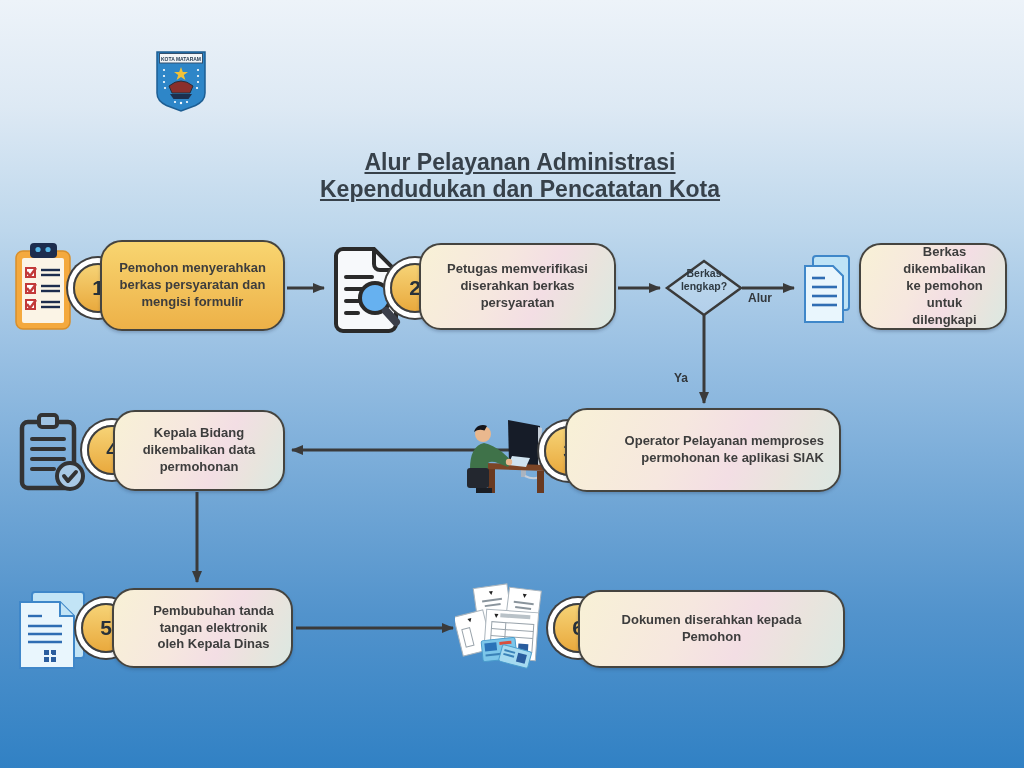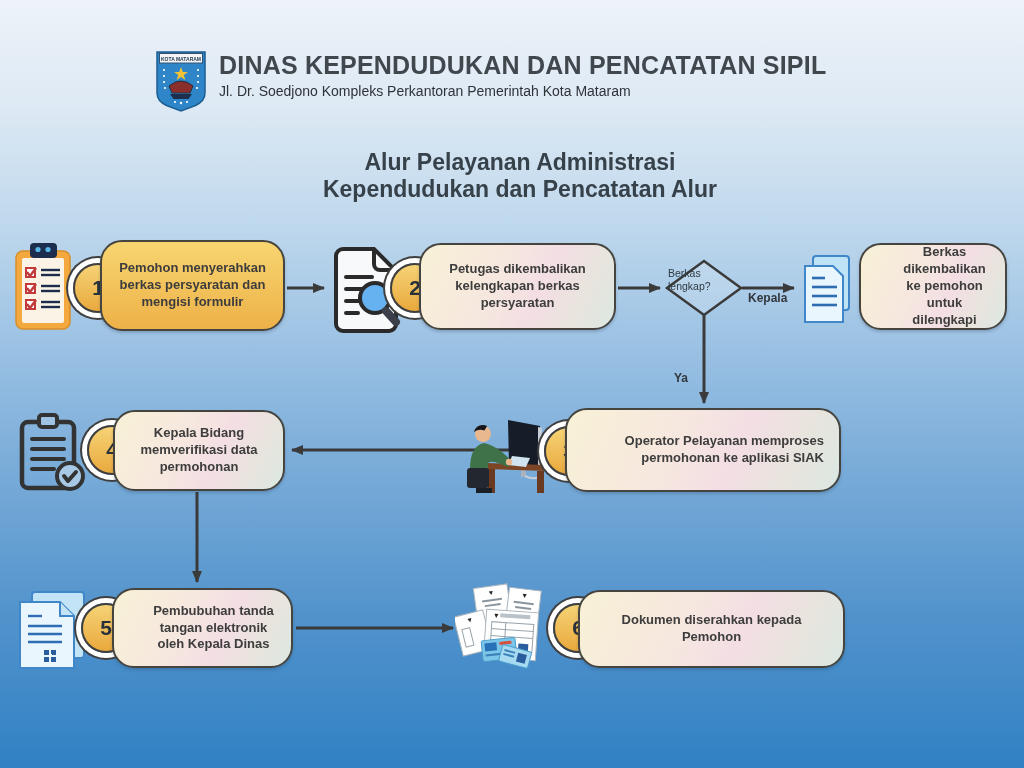--- a/index.html
+++ b/index.html
@@ -7,21 +7,21 @@
     position:relative;width:1024px;height:768px;overflow:hidden;
     font-family:"Liberation Sans",sans-serif;
     background:linear-gradient(180deg,#edf3f9 0%,#dde9f4 14%,#bdd7ec 30%,#99c0e3 46%,#75a9d7 63%,#5293cc 80%,#3181c4 100%);
   }
   
   .hdr{position:absolute;left:155px;top:50px;display:flex;gap:12px;align-items:flex-start;}
   .hdr-text h1{margin:0;font-size:25px;font-weight:700;color:#40474d;letter-spacing:.2px;line-height:30px;}
   .hdr-text .addr{margin-top:3px;font-size:14px;font-weight:500;color:#2e3338;}
   
   .main-title{position:absolute;left:220px;top:149px;width:600px;text-align:center;
-    font-size:23px;font-weight:600;color:#37414a;line-height:27px;}
+    font-size:23px;font-weight:600;color:#37414a;line-height:27px;text-decoration:underline;}
   
   .flow-box{position:absolute;box-sizing:border-box;border:2.5px solid #45443f;border-radius:22px;
     display:flex;align-items:center;justify-content:center;text-align:center;
     font-size:13px;font-weight:600;color:#3d3d3d;line-height:1.3;padding:8px 15px;
     background:linear-gradient(115deg,#f8f1d6 0%,#f6e7df 40%,#f3dee4 62%,#e9e4dd 80%,#dbe8e2 100%);
     box-shadow:0 2px 3px rgba(40,60,90,.25);}
   .box-step1{left:100px;top:240px;width:185px;height:91px;
     background:linear-gradient(180deg,#f8d570 0%,#edb148 100%);}
   .box-step2{left:419px;top:243px;width:197px;height:87px;}
   .box-return{left:859px;top:243px;width:148px;height:87px;padding-left:38px;}
@@ -35,22 +35,22 @@
     box-shadow:0 0 0 5px #ffffff,0 0 0 7px #3f3f3f;
     display:flex;align-items:center;justify-content:center;
     font-size:21px;font-weight:600;color:#27313a;z-index:5;}
   .b1{left:73px;top:263px;} .b2{left:390px;top:263px;} .b3{left:544px;top:426px;}
   .b4{left:87px;top:425px;} .b5{left:81px;top:603px;}  .b6{left:553px;top:603px;}
   
   .icon{position:absolute;line-height:0;}
   
   .edge-label{position:absolute;font-size:12px;font-weight:600;color:#32373c;}
   .lbl-no{left:748px;top:291px;} .lbl-yes{left:674px;top:371px;}
-  .diamond-text{position:absolute;left:668px;top:267px;width:72px;
-    font-size:10.5px;font-weight:400;color:#2f3a42;line-height:1.2;white-space:pre-line;z-index:4;}
+  .diamond-text{position:absolute;left:668px;top:267px;width:72px;text-align:center;
+    font-size:10.5px;font-weight:700;color:#2f3a42;line-height:1.2;white-space:pre-line;z-index:4;}
   .connectors{position:absolute;left:0;top:0;z-index:1;pointer-events:none;}
   .flow-box,.badge,.icon{z-index:3;}
 </style>
 </head>
 <body>
 
 <div class="canvas">
 
   <svg class="connectors" width="1024" height="768">
     <defs>
@@ -87,29 +87,25 @@
           <circle cx="43" cy="20" r="1.1"></circle>
             <circle cx="43" cy="26" r="1.1"></circle>
             <circle cx="43" cy="32" r="1.1"></circle>
             <circle cx="42" cy="38" r="1.1"></circle>
           <circle cx="26" cy="53" r="1.2"></circle>
             <circle cx="20" cy="52" r="1.1"></circle>
             <circle cx="32" cy="52" r="1.1"></circle>
         </g>
       </svg>
     </span>
-    <div class="hdr-text">
-      <h1>DINAS KEPENDUDUKAN DAN PENCATATAN SIPIL</h1>
-      <div class="addr">Jl. Dr. Soedjono Kompleks Perkantoran Pemerintah Kota Mataram</div>
-    </div>
   </div>
 
   <div class="main-title">
     <div>Alur Pelayanan Administrasi</div>
-    <div>Kependudukan dan Pencatatan Alur</div>
+    <div>Kependudukan dan Pencatatan Kota</div>
   </div>
 
   <span class="icon" style="left:14px;top:242px">
     <svg width="60" height="90" viewBox="0 0 60 90">
       <rect x="2" y="9" width="54" height="78" rx="7" fill="#f4a93e" stroke="#d88f2b" stroke-width="1.5"></rect>
       <rect x="8" y="16" width="42" height="65" rx="2" fill="#fbf4e6"></rect>
       <rect x="16" y="1" width="27" height="15" rx="4" fill="#1d2d4e"></rect>
       <circle cx="24" cy="7.5" r="2.6" fill="#58b7e8"></circle>
         <circle cx="34" cy="7.5" r="2.6" fill="#58b7e8"></circle>
       <g stroke="#c23a3a" stroke-width="2" fill="#fff">
@@ -150,26 +146,26 @@
           <line x1="16" y1="66" x2="28" y2="66"></line>
       </g>
       <circle cx="45" cy="51" r="15" fill="#66b1f0" stroke="#2a2a2a" stroke-width="4"></circle>
       <line x1="56" y1="64" x2="66" y2="75" stroke="#3b3f4a" stroke-width="8" stroke-linecap="round"></line>
     </svg>
   </span>
   <div class="badge b2">
       <span>2</span>
     </div>
   <div class="flow-box box-step2">
-    <span>Petugas dikembalikan kelengkapan berkas persyaratan</span>
+    <span>Petugas memverifikasi diserahkan berkas persyaratan</span>
   </div>
 
   <div class="diamond-text">Berkas
 lengkap?</div>
-  <div class="edge-label lbl-no">Kepala</div>
+  <div class="edge-label lbl-no">Alur</div>
   <div class="edge-label lbl-yes">Ya</div>
 
   <span class="icon" style="left:801px;top:254px">
     <svg width="52" height="72" viewBox="0 0 52 72">
       <rect x="12" y="2" width="36" height="54" rx="3" fill="#bee3f6" stroke="#3f87c9" stroke-width="2"></rect>
       <path d="M4 12 h28 l10 10 v46 H4 Z" fill="#e9f6fd" stroke="#3f87c9" stroke-width="2"></path>
       <g stroke="#2f6db3" stroke-width="2.6">
         <line x1="11" y1="24" x2="24" y2="24"></line>
           <line x1="11" y1="33" x2="36" y2="33"></line>
         <line x1="11" y1="42" x2="36" y2="42"></line>
@@ -217,21 +213,21 @@
           <line x1="14" y1="57" x2="36" y2="57"></line>
       </g>
       <circle cx="52" cy="64" r="13" fill="#a8c9e5" stroke="#333333" stroke-width="4"></circle>
       <path d="M46 64 l4 5 l8 -9" fill="none" stroke="#333333" stroke-width="4" stroke-linecap="round" stroke-linejoin="round"></path>
     </svg>
   </span>
   <div class="badge b4">
       <span>4</span>
     </div>
   <div class="flow-box box-step4">
-    <span>Kepala Bidang memverifikasi data permohonan</span>
+    <span>Kepala Bidang dikembalikan data permohonan</span>
   </div>
 
   <span class="icon" style="left:14px;top:590px">
     <svg width="76" height="80" viewBox="0 0 76 80">
       <rect x="18" y="2" width="52" height="66" rx="3" fill="#c2e4f6" stroke="#3f87c9" stroke-width="2"></rect>
       <path d="M6 12 h40 l14 14 v52 H6 Z" fill="#e9f6fd" stroke="#3f87c9" stroke-width="2"></path>
       <path d="M46 12 v14 h14" fill="#c2e4f6" stroke="#3f87c9" stroke-width="2"></path>
       <g stroke="#2f6db3" stroke-width="2.4">
         <line x1="14" y1="26" x2="28" y2="26"></line>
           <line x1="14" y1="36" x2="48" y2="36"></line>

